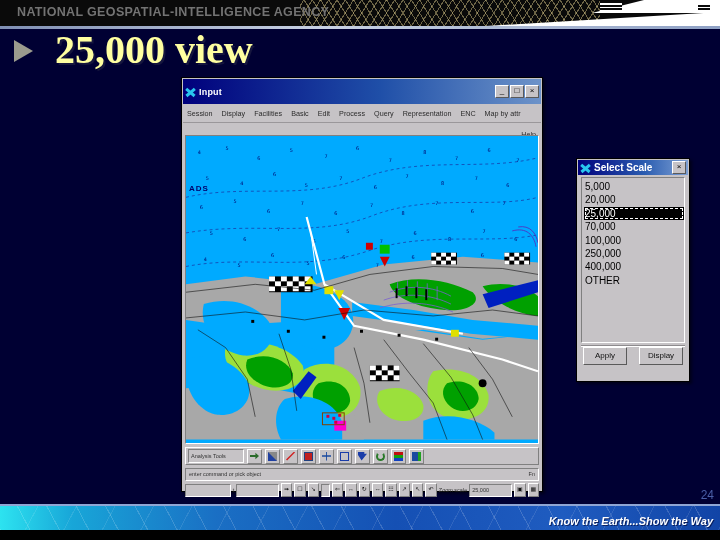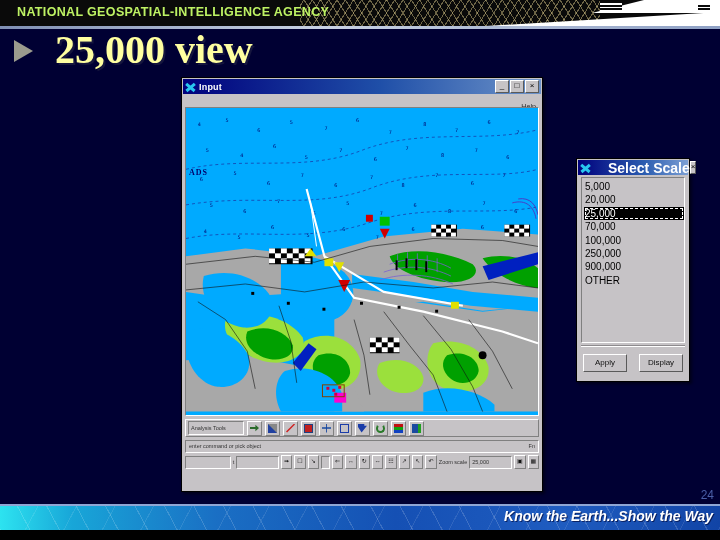--- a/index.html
+++ b/index.html
@@ -11,39 +11,39 @@
   .hdr-mesh{position:absolute;left:300px;top:-8px;width:300px;height:42px;
      background:
        repeating-linear-gradient(58deg, rgba(190,175,120,.55) 0 1px, rgba(0,0,0,0) 1px 7px),
        repeating-linear-gradient(122deg, rgba(190,175,120,.55) 0 1px, rgba(0,0,0,0) 1px 7px);
   }
   .hdr-swoosh{position:absolute;left:418px;top:12px;width:302px;height:16px;background:#fff;
      clip-path:polygon(34px 16px,100% 0,100% 16px);}
   .hdr-swoosh2{position:absolute;left:592px;top:0px;width:128px;height:13px;background:#fff;
      clip-path:polygon(0 13px, 52px 0, 100% 0, 100% 13px);}
   .hdr-title{position:absolute;left:17px;top:5px;font-size:12.5px;font-weight:bold;
-     letter-spacing:.35px;color:#bef264;white-space:nowrap;}
+     letter-spacing:.35px;color:#737373;white-space:nowrap;}
   .hdr-rule{position:absolute;left:0;top:26px;width:720px;height:3px;
      background:linear-gradient(90deg,#7f8fb4 0%,#c9d2e4 45%,#8ea0c4 100%);}
   .hdr-mark{position:absolute;top:3px;height:8px;background:#fff;}
   .hdr-mark i{display:block;height:2px;background:#0a0a0a;margin:1.5px 0;}
 
   
   .tri{position:absolute;left:14px;top:40px;width:0;height:0;
      border-top:11px solid transparent;border-bottom:11px solid transparent;
      border-left:19px solid #9b9b8e;}
   .ttl{position:absolute;left:55px;top:26px;font-family:"Liberation Serif",serif;
      font-weight:bold;font-size:40px;color:#ffffa0;
      text-shadow:2px 2px 0 #16163e;white-space:nowrap;}
 
   
   .win{position:absolute;left:181px;top:77px;width:362px;height:415px;
      background:#c6c3c6;border:1px solid #000;box-sizing:border-box;
      box-shadow:2px 2px 3px rgba(0,0,0,.5);}
-  .tbar{height:15px;margin:1px;display:flex;align-items:center;
+  .tbar{height:25px;margin:1px;display:flex;align-items:center;
      background:linear-gradient(90deg,#00007c 0%,#1f4fa8 55%,#6d93c9 100%);}
   .tbar-x{width:13px;height:13px;margin-left:1px;position:relative;flex:none;}
   .tbar-x:before,.tbar-x:after{content:"";position:absolute;left:1px;top:5.5px;width:11px;height:2.6px;
      background:#29c6ef;}
   .tbar-x:before{transform:rotate(40deg);} .tbar-x:after{transform:rotate(-40deg);}
   .tbar-t{color:#fff;font-size:9px;font-weight:bold;margin-left:2px;flex:1;white-space:nowrap;
      overflow:hidden;letter-spacing:.2px;}
   .tbar-btns{display:flex;gap:1px;margin-right:2px;}
   .tbtn{width:12px;height:11px;background:#c6c3c6;border:1px solid;
      border-color:#fff #5a5a5a #5a5a5a #fff;font-size:8px;line-height:9px;
@@ -79,43 +79,43 @@
   .bico{width:12px;height:12px;border:1px solid;border-color:#fff #808080 #808080 #fff;
      background:#c6c3c6;position:relative;font-size:6px;line-height:11px;text-align:center;color:#111;}
   .blabel{font-size:5.5px;color:#333;white-space:nowrap;}
 
   
   .dlg{position:absolute;left:576px;top:158px;width:114px;height:224px;
      background:#c6c3c6;border:1px solid #000;box-sizing:border-box;
      box-shadow:2px 2px 3px rgba(0,0,0,.5);}
   .dlg-tbar{height:15px;margin:1px;display:flex;align-items:center;
      background:linear-gradient(90deg,#00007c 0%,#2a5cb0 60%,#7da0d4 100%);}
-  .dlg-t{color:#fff;font-size:14px;font-weight:bold;flex:1;margin-left:16px;white-space:nowrap;}
+  .dlg-t{color:#fff;font-size:10px;font-weight:bold;flex:1;margin-left:2px;white-space:nowrap;}
   .dlg-list{margin:2px 4px;height:162px;background:#c6c3c6;
      border:1px solid;border-color:#808080 #fff #fff #808080;padding:2px 0 0 2px;overflow:hidden;}
   .opt{font-size:10px;color:#000;line-height:13.4px;height:13.4px;padding-left:1px;
      font-family:"Liberation Sans",sans-serif;white-space:nowrap;}
   .opt.sel{background:#000;color:#fff;outline:1px dashed #fff;outline-offset:-2px;}
   .dlg-sep{margin:2px 4px 0;height:1px;background:#8e8b8e;border-bottom:1px solid #fff;}
-  .dlg-btns{display:flex;justify-content:space-around;margin-top:7px;}
+  .dlg-btns{display:flex;justify-content:space-around;}
   .dbtn{width:42px;height:16px;background:#c6c3c6;border:1px solid;
      border-color:#fff #5a5a5a #5a5a5a #fff;font-size:8px;color:#111;
      text-align:center;line-height:16px;font-family:"Liberation Sans",sans-serif;}
 
   
   .pgnum{position:absolute;right:6px;top:488px;font-size:12px;color:#4a5fa8;
      font-family:"Liberation Sans",sans-serif;}
   .fbar{position:absolute;left:0;top:504px;width:720px;height:26px;overflow:hidden;
      background:linear-gradient(90deg,#2de3f0 0%,#18a6d8 10%,#1a6fc4 30%,#1550b4 55%,#1f5cc0 78%,#1144a6 100%);}
   .fbar-tex{position:absolute;inset:0;
      background:
        repeating-linear-gradient(62deg, rgba(255,255,255,.16) 0 1px, rgba(255,255,255,0) 1px 26px),
        repeating-linear-gradient(118deg, rgba(255,255,255,.10) 0 1px, rgba(255,255,255,0) 1px 34px);}
   .fbar-top{position:absolute;left:0;top:0;width:720px;height:2px;background:#8fa6d4;}
-  .tag{position:absolute;right:7px;top:4px;font-size:14px;font-style:italic;font-weight:bold;
+  .tag{position:absolute;right:7px;top:11px;font-size:11px;font-style:italic;font-weight:bold;
      color:#fff;text-shadow:1px 1px 0 rgba(0,0,40,.6);white-space:nowrap;}
   .botblk{position:absolute;left:0;top:530px;width:720px;height:10px;background:#000;}
 </style>
 </head>
 <body>
 
 <div id="slide">
 
   <div class="hdr">
     <div class="hdr-mesh"></div>
@@ -141,20 +141,32 @@
     <div class="tbar">
       <div class="tbar-x"></div>
       <div class="tbar-t">Input</div>
       <div class="tbar-btns">
         <div class="tbtn">_</div>
         <div class="tbtn">□</div>
         <div class="tbtn">×</div>
       </div>
     </div>
 
+    <div class="menub">
+      <span>Session</span>
+      <span>Display</span>
+      <span>Facilities</span>
+      <span>Basic</span>
+      <span>Edit</span>
+      <span>Process</span>
+      <span>Query</span>
+      <span>Representation</span>
+      <span>ENC</span>
+      <span>Map by attr</span>
+    </div>
     <div class="helpr">
       <span>Help</span>
     </div>
 
     <div class="mapwrap">
       <svg class="map" viewBox="0 0 356 307" preserveAspectRatio="none">
         <rect width="356" height="307" fill="#00aaff"></rect>
 
         <path d="M0,150 L60,142 L130,150 L200,130 L280,122 L356,128 L356,200 L300,205 L240,196 L170,200 L100,188 L40,192 L0,186 Z" fill="#a8a8a8"></path>
         <path d="M150,200 L230,196 L300,206 L356,200 L356,307 L150,307 Z" fill="#a8a8a8"></path>
@@ -347,21 +359,21 @@
           <rect x="232" y="153" width="2" height="11"></rect>
             <rect x="242" y="155" width="2" height="11"></rect>
           <rect x="66" y="186" width="3" height="3"></rect>
             <rect x="102" y="196" width="3" height="3"></rect>
           <rect x="138" y="202" width="3" height="3"></rect>
             <rect x="176" y="196" width="3" height="3"></rect>
           <rect x="214" y="200" width="3" height="3"></rect>
             <rect x="252" y="204" width="3" height="3"></rect>
         </g>
       </svg>
-      <div class="mlbl" style="left:3px;top:60px;font-family:Liberation Serif, serif;">ADS</div>
+      <div class="mlbl" style="left:3px;top:48px;">ADS</div>
     </div>
 
     <div class="trow">
       <div class="tcombo">Analysis Tools</div>
       <div class="ticon">
           <em style="background:#2b6b2b;clip-path:polygon(0 40%,60% 40%,60% 15%,100% 50%,60% 85%,60% 60%,0 60%)"></em>
         </div>
       <div class="ticon">
           <em style="background:linear-gradient(45deg,#2040a0 45%,#888 55%)"></em>
         </div>
@@ -425,21 +437,21 @@
       <div class="dlg-t">Select Scale</div>
       <div class="tbtn" style="margin-right:2px;">×</div>
     </div>
     <div class="dlg-list">
       <div class="opt">5,000</div>
       <div class="opt">20,000</div>
       <div class="opt sel">25,000</div>
       <div class="opt">70,000</div>
       <div class="opt">100,000</div>
       <div class="opt">250,000</div>
-      <div class="opt">900,000</div>
+      <div class="opt">400,000</div>
       <div class="opt">OTHER</div>
     </div>
     <div class="dlg-sep"></div>
     <div class="dlg-btns">
       <div class="dbtn">Apply</div>
       <div class="dbtn">Display</div>
     </div>
   </div>
 
   <div class="pgnum">24</div>

